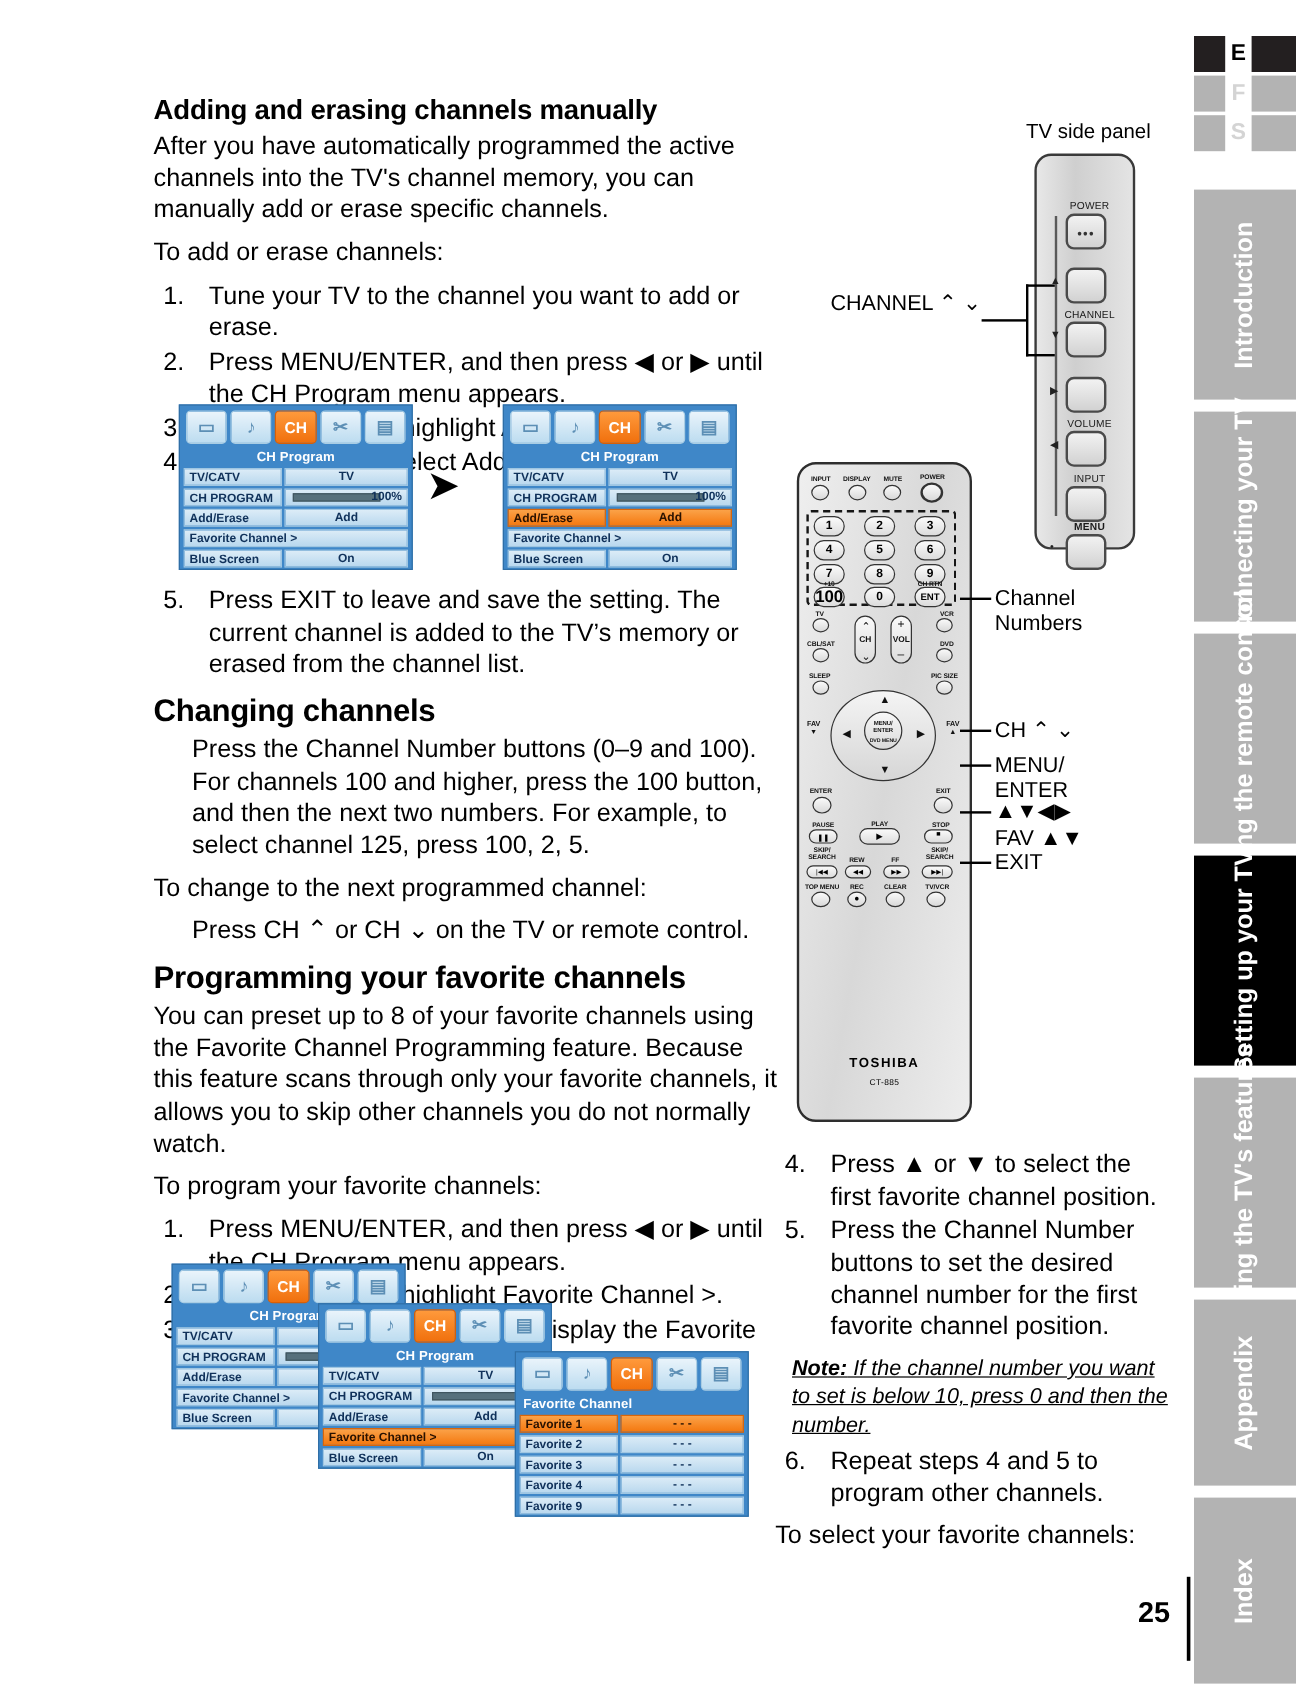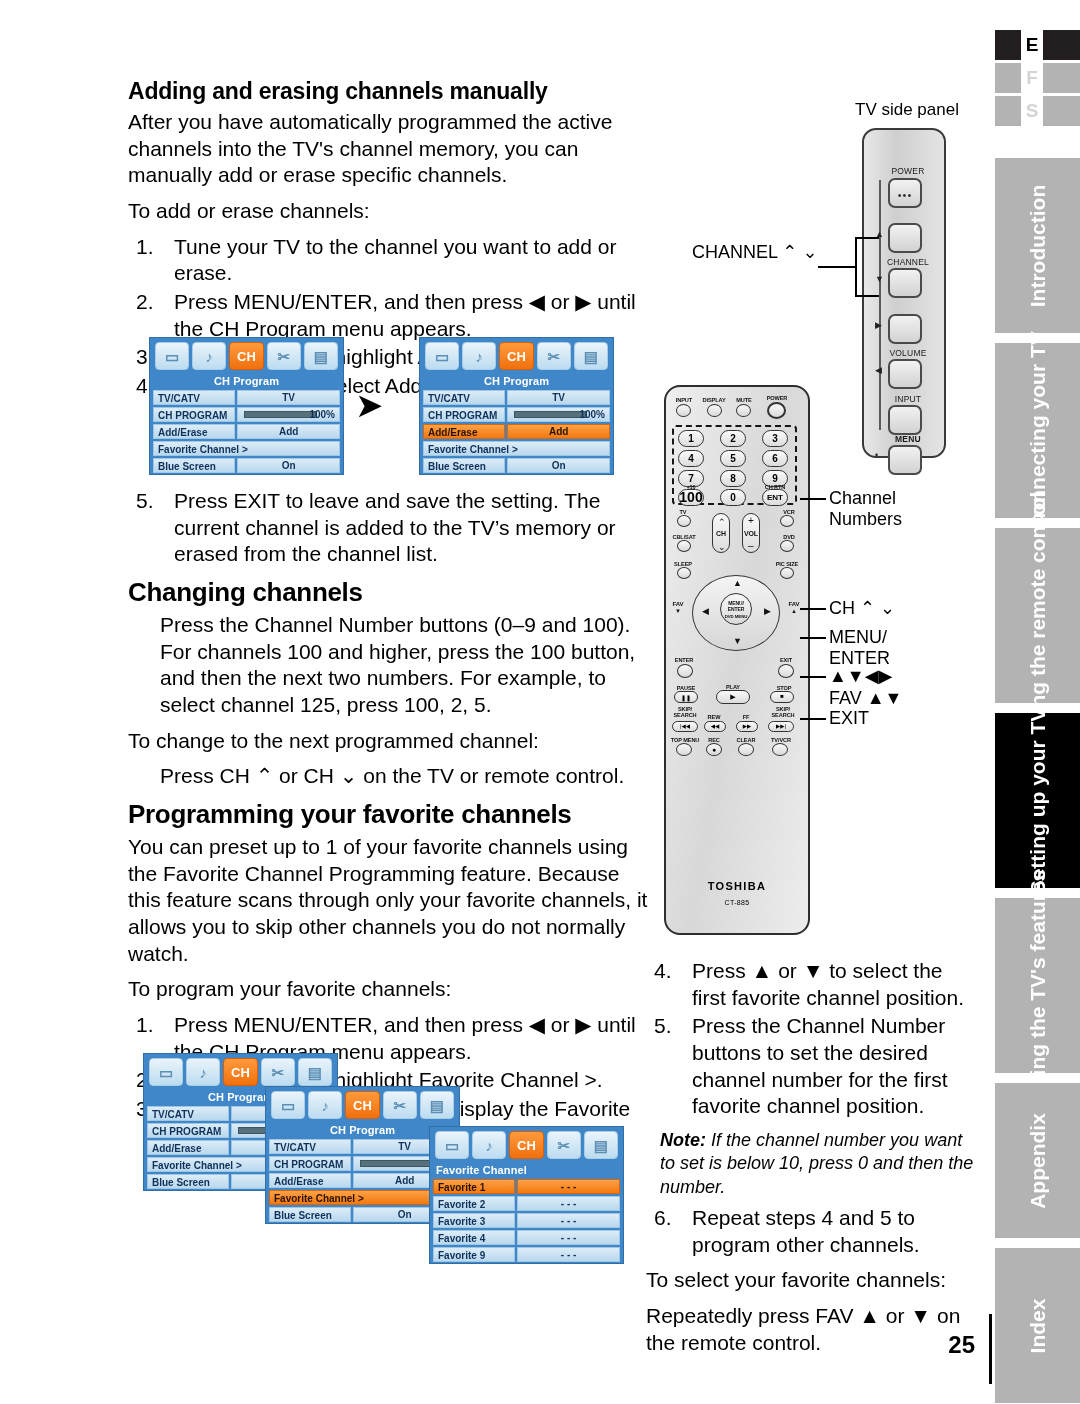--- a/index.html
+++ b/index.html
@@ -57,21 +57,21 @@
   p.body { font-size:21px; line-height:1.27; margin:0 0 9px 0; }
   ol.steps, ul.plain { margin:0 0 9px 0; padding:0; list-style:none; }
   ol.steps > li {
     font-size:21px; line-height:1.27; margin-bottom:2px;
     padding-left:46px; position:relative;
   }
   ol.steps > li .num {
     position:absolute; left:8px; top:0; width:34px;
   }
   .indent1 { padding-left:32px; }
-  .note { font-size:18px; line-height:1.3; font-style:italic; padding-left:14px; margin:0 0 6px 0;}
+  .note { font-size:18px; line-height:1.3; font-style:italic; padding-left:14px; margin:0 0 6px 0;text-decoration:underline;}
   .note b { font-style:italic; font-weight:bold; }
 
   
   .osd {
     position:absolute;
     background:#3f87c8;
     border:1px solid #2f6ea6;
     font-family:"Liberation Sans", sans-serif;
     overflow:hidden;
   }
@@ -362,21 +362,21 @@
 
 <div class="col" style="left:128px; top:488px; width:520px;">
   <ol class="steps">
     <li><span class="num">5.</span><span>Press EXIT to leave and save the setting. The current channel is added to the TV’s memory or erased from the channel list.</span></li>
   </ol>
   <h1 class="big-head">Changing channels</h1>
   <p class="body indent1">Press the Channel Number buttons (0–9 and 100). For channels 100 and higher, press the 100 button, and then the next two numbers. For example, to select channel 125, press 100, 2, 5.</p>
   <p class="body">To change to the next programmed channel:</p>
   <p class="body indent1">Press CH ⌃ or CH ⌄ on the TV or remote control.</p>
   <h1 class="big-head">Programming your favorite channels</h1>
-  <p class="body">You can preset up to 1 of your favorite channels using the Favorite Channel Programming feature. Because this feature scans through only your favorite channels, it allows you to skip other channels you do not normally watch.</p>
+  <p class="body">You can preset up to 8 of your favorite channels using the Favorite Channel Programming feature. Because this feature scans through only your favorite channels, it allows you to skip other channels you do not normally watch.</p>
   <p class="body">To program your favorite channels:</p>
   <ol class="steps">
     <li><span class="num">1.</span><span>Press MENU/ENTER, and then press ◀ or ▶ until the CH Program menu appears.</span></li>
     <li><span class="num">2.</span><span>Press ▲ or ▼ to highlight Favorite Channel &gt;.</span></li>
     <li><span class="num">3.</span><span>Press ▶ or MENU/ENTER to display the Favorite Channel page.</span></li>
   </ol>
 </div>
 
 <div class="osd" style="left:143px; top:1053px; width:195px; height:138px; z-index:1;">
   <div class="osd-icons">
@@ -682,17 +682,16 @@
 <div class="col" style="left:646px; top:958px; width:330px;">
   <ol class="steps">
     <li><span class="num">4.</span><span>Press ▲ or ▼ to select the first favorite channel position.</span></li>
     <li><span class="num">5.</span><span>Press the Channel Number buttons to set the desired channel number for the first favorite channel position.</span></li>
   </ol>
   <p class="note"><b>Note:</b><span> If the channel number you want to set is below 10, press 0 and then the number.</span></p>
   <ol class="steps">
     <li><span class="num">6.</span><span>Repeat steps 4 and 5 to program other channels.</span></li>
   </ol>
   <p class="body">To select your favorite channels:</p>
-  <p class="body">Repeatedly press FAV ▲ or ▼ on the remote control.</p>
 </div>
 
 <div id="page-num">25</div>
 <div id="page-rule"></div>
 
 </body></html>

